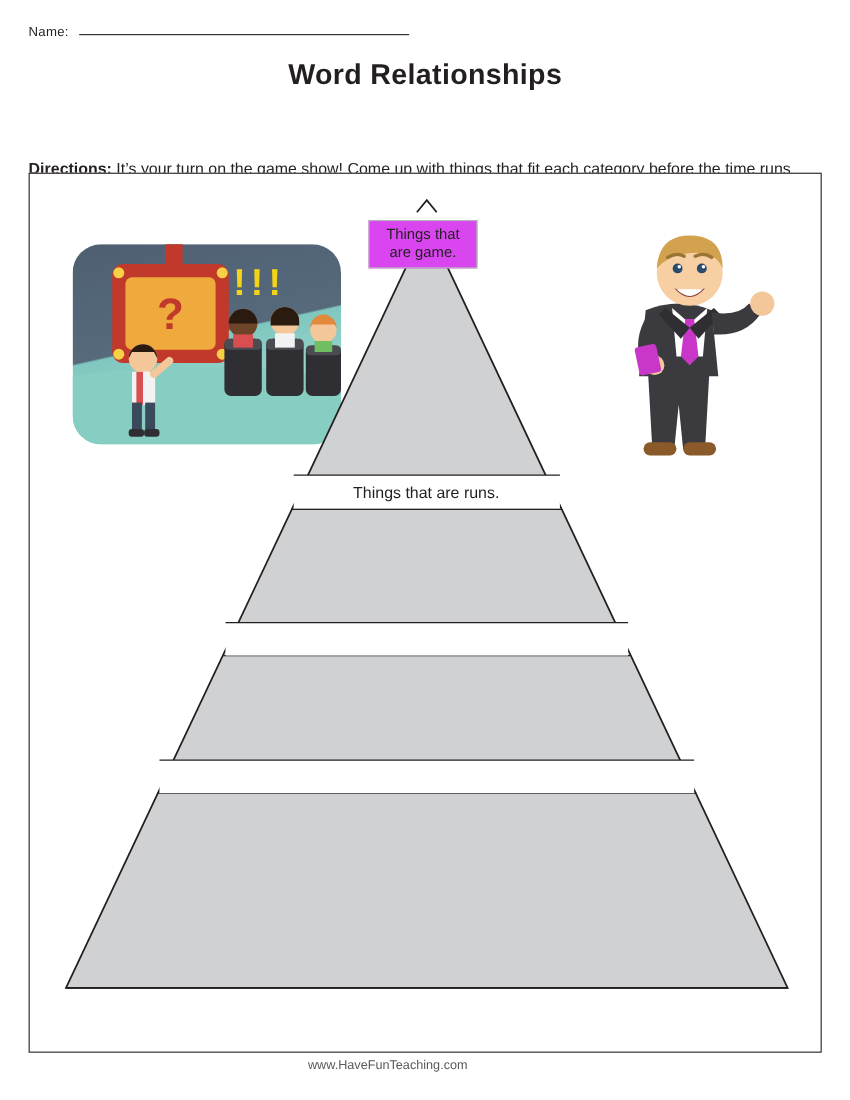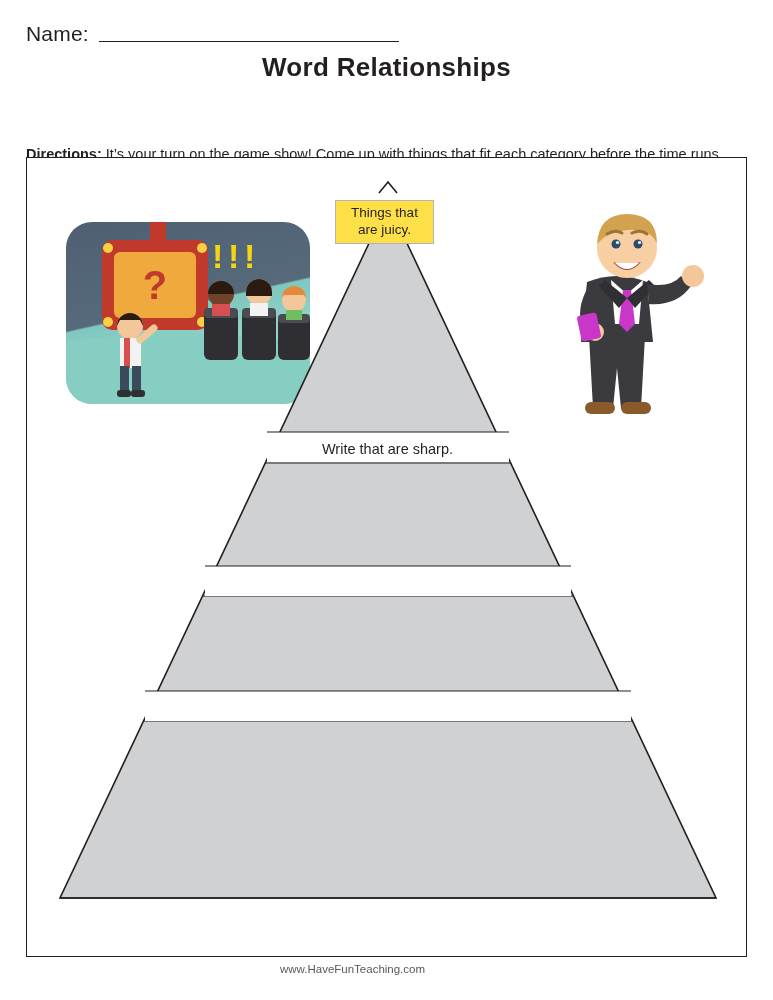--- a/index.html
+++ b/index.html
@@ -17,21 +17,21 @@
   
   .name-row {
     position: absolute;
     left: 26px;
     top: 22px;
     display: flex;
     align-items: flex-end;
     gap: 10px;
   }
   .name-label {
-    font-size: 21px;
+    font-size: 12px;
     letter-spacing: .2px;
   }
   .name-line {
     width: 300px;
     height: 1px;
     background: #231f20;
     margin-bottom: 4px;
   }
 
   
@@ -90,21 +90,21 @@
   .tier-label.t-spicy { top: 450px; left: 0; }
   .tier-label.t-hot   { top: 605px; left: 0; }
 
   
   .top-box {
     position: absolute;
     left: 308px;
     top: 42px;
     width: 99px;
     height: 44px;
-    background: #fde047;
+    background: #d946ef;
     border: 1px solid #b3b4b6;
     display: flex;
     flex-direction: column;
     align-items: center;
     justify-content: center;
     font-size: 13.5px;
     line-height: 1.25;
     text-align: center;
   }
 
@@ -269,20 +269,20 @@
       <rect x="178" y="408" width="366" height="30" fill="#ffffff"></rect>
       <rect x="118" y="533" width="486" height="30" fill="#ffffff"></rect>
       <line x1="240" y1="274" x2="482" y2="274" stroke="#231f20" stroke-width="1.2"></line>
       <line x1="178" y1="408" x2="544" y2="408" stroke="#231f20" stroke-width="1.2"></line>
       <line x1="118" y1="533" x2="604" y2="533" stroke="#231f20" stroke-width="1.2"></line>
       <line x1="33" y1="740" x2="689" y2="740" stroke="#231f20" stroke-width="1.6"></line>
     </svg>
 
     <div class="top-box">
       <span>Things that</span>
-      <span>are  juicy.</span>
+      <span>are  game.</span>
     </div>
 
-    <div class="tier-label t-sharp">Write that are sharp.</div>
+    <div class="tier-label t-sharp">Things that are runs.</div>
   </div>
 </div>
 
 <div class="footer">www.HaveFunTeaching.com</div>
 
 </body></html>

